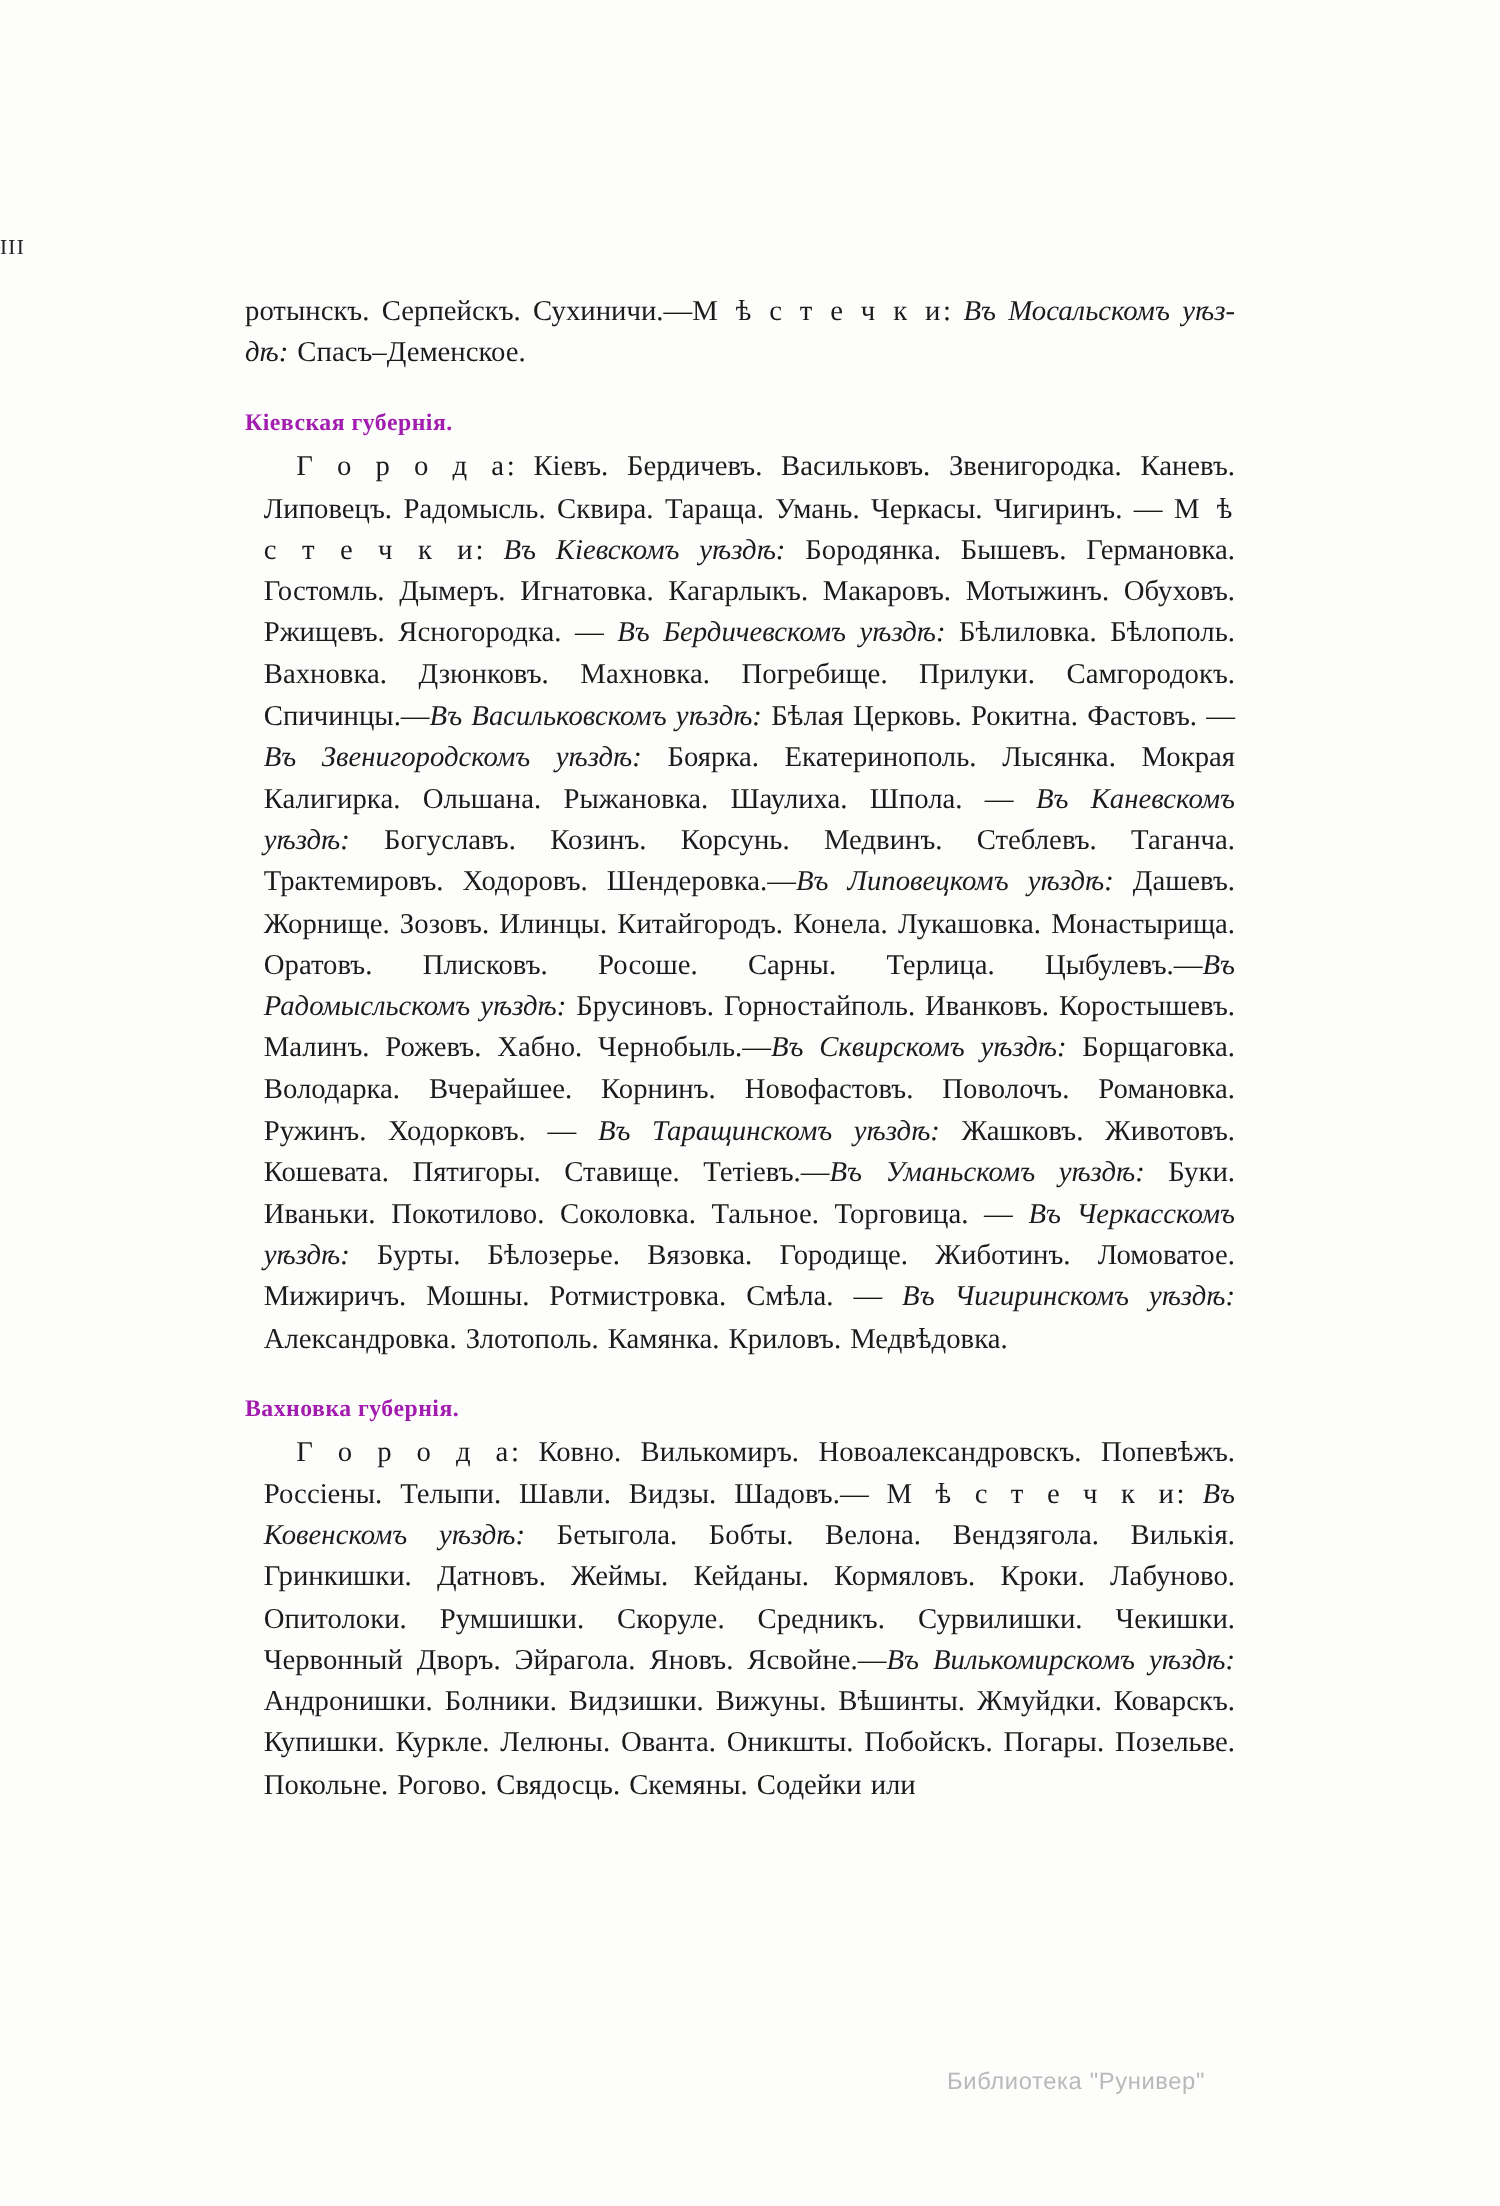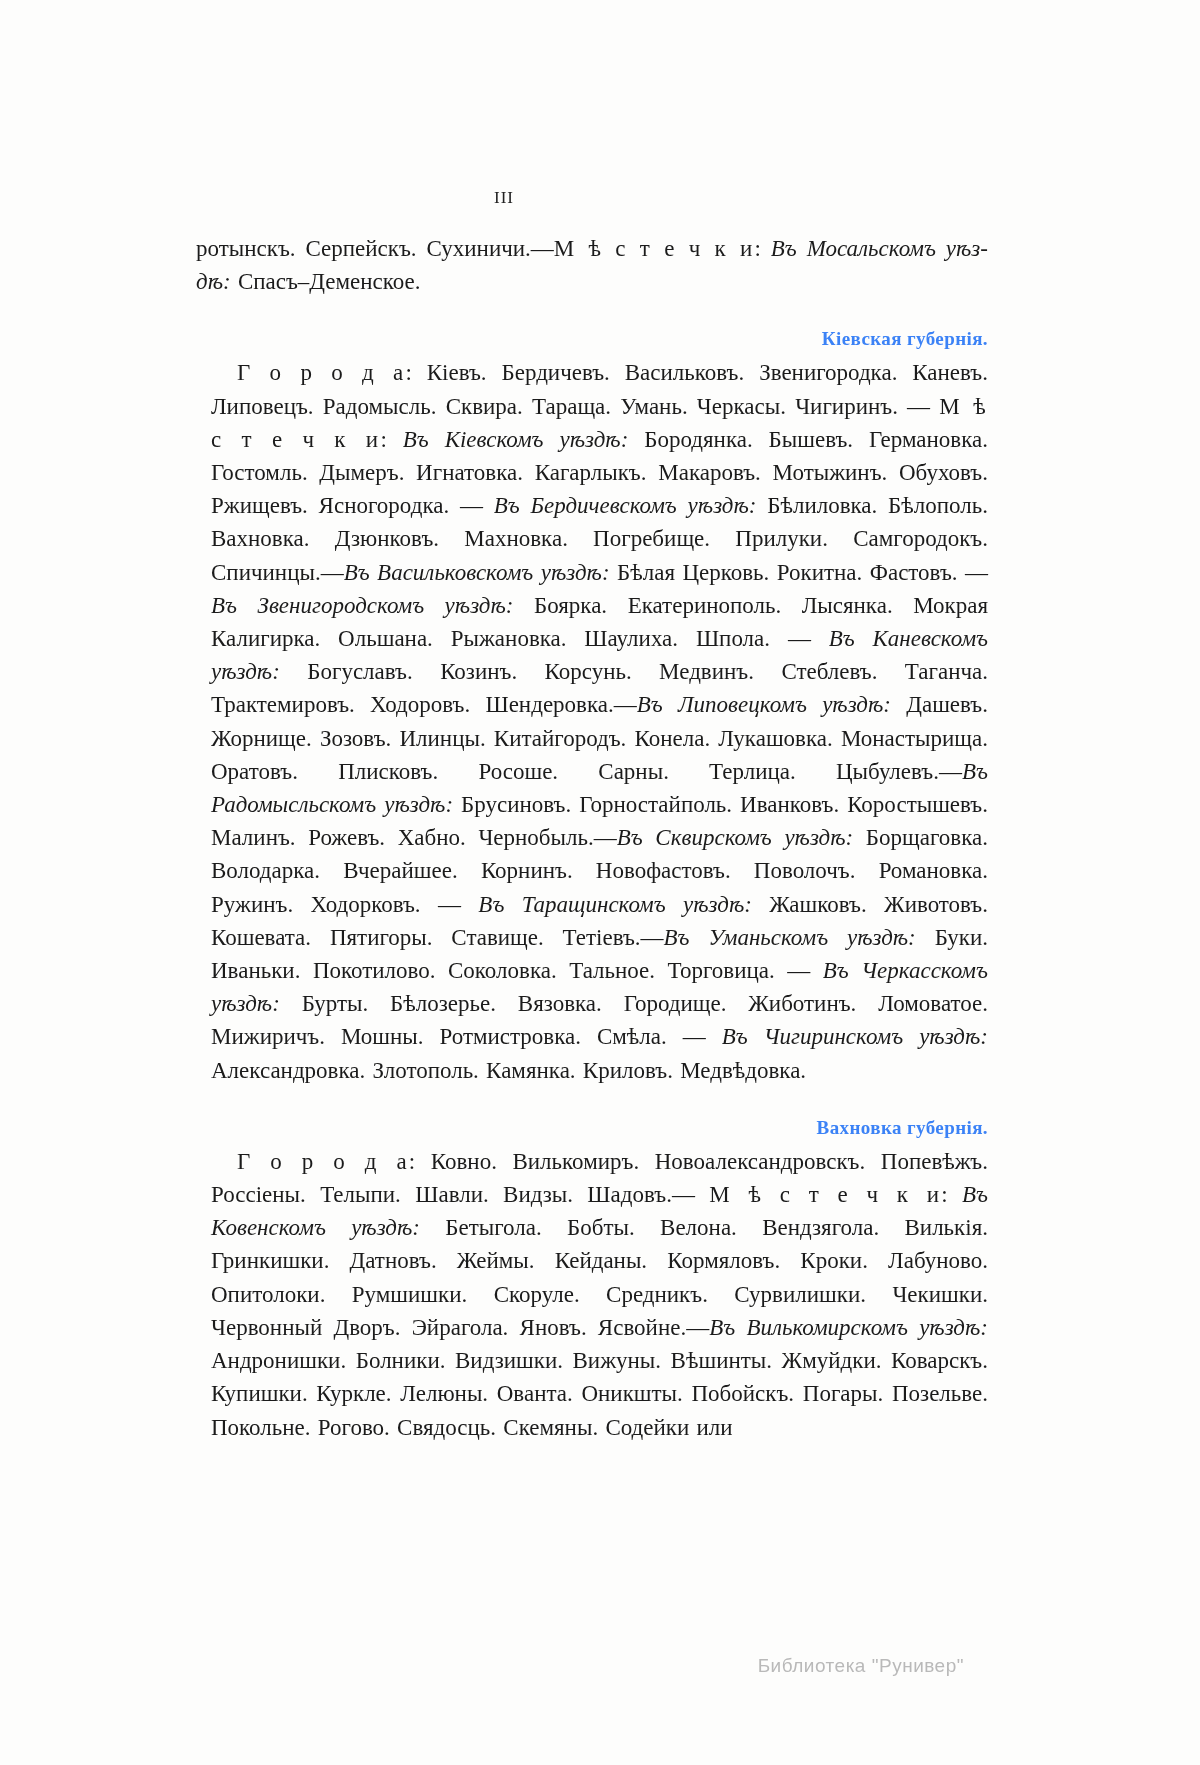--- a/index.html
+++ b/index.html
@@ -20,21 +20,21 @@
     left: 0; top: 0;
     width: 1200px;
     height: 1765px;
     background: #fdfdfc;
   }
   .page-number {
     position: absolute;
     top: 188px;
     left: 0;
     width: 1008px;
-    text-align: center;
+    text-align: left;
     font-size: 17px;
     letter-spacing: 1px;
     color: #222;
   }
   .content {
     position: absolute;
     left: 196px;
     top: 232px;
     width: 792px;
   }
@@ -46,25 +46,25 @@
     text-justify: inter-word;
     color: #1b1b1b;
     word-spacing: 1.5px;
   }
   p.para.indent {
     text-indent: 26px;
     margin-left: 15px;
   }
   .section-head {
     margin: 14px 0 6px 0;
-    text-align: right;
+    text-align: left;
     font-size: 19px;
     font-weight: bold;
     letter-spacing: 0.4px;
-    color: #3b82f6;
+    color: #a21caf;
   }
   .spaced {
     letter-spacing: 2.2px;
   }
   .ital {
     font-style: italic;
   }
   .blockgap {
     height: 16px;
   }

